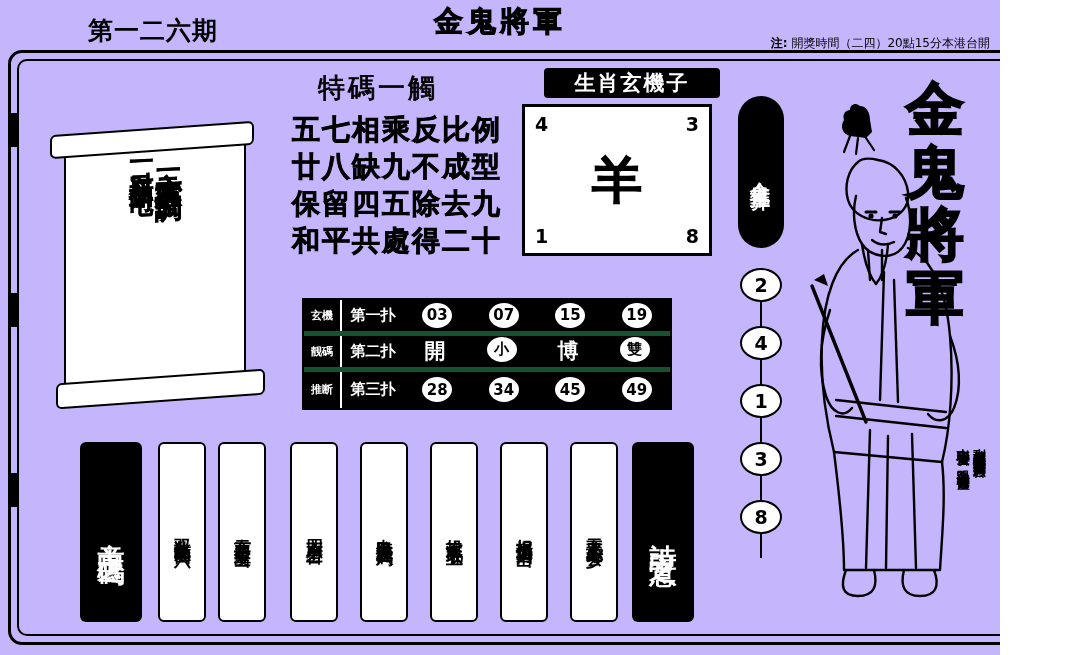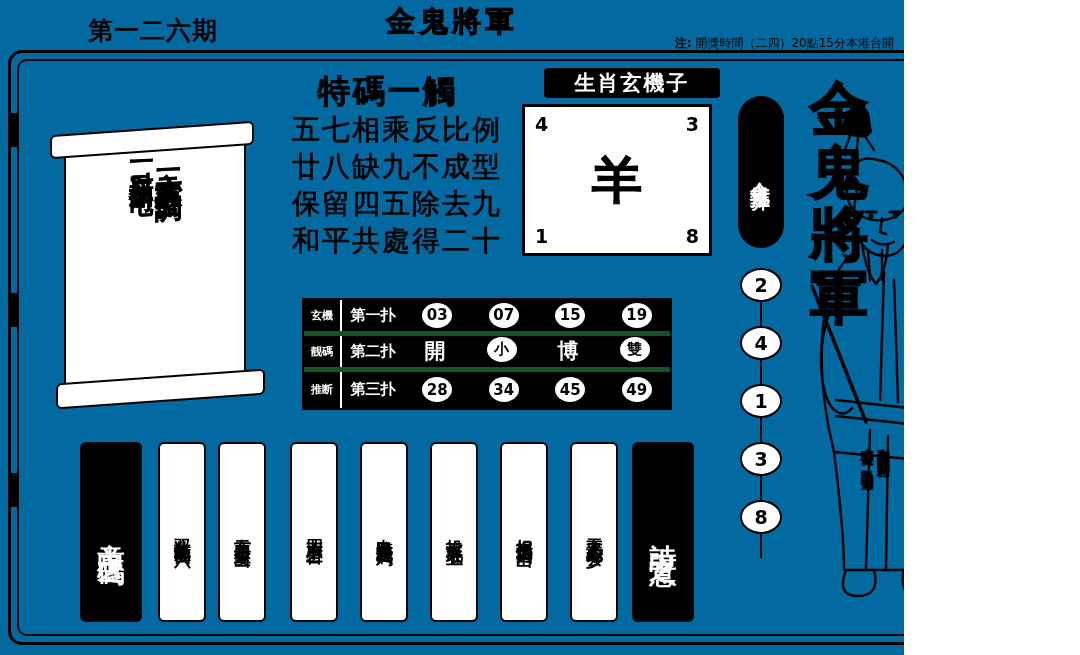--- a/index.html
+++ b/index.html
@@ -2,23 +2,23 @@
 <html><head>
 <meta charset="utf-8">
 <style>
   html, body {
     margin: 0;
     padding: 0;
     background: #ffffff;
   }
   .page {
     position: relative;
-    width: 904px;
+    width: 1000px;
     height: 655px;
-    background: #0369a1;
+    background: #c4b5fd;
     font-family: "DejaVu Sans", sans-serif;
     overflow: hidden;
   }
 
   
   .top-issue {
     position: absolute;
     left: 88px; top: 14px;
     font-size: 25px;
     font-weight: bold;
@@ -132,33 +132,33 @@
     letter-spacing: 4px;
     line-height: 1.0;
     -webkit-text-stroke: 0.6px #000;
   }
   .vcol.big { font-size: 27px; }
 
   
   .sec-title-2 {
     position: absolute;
     left: 318px; top: 70px;
-    font-size: 32px;
-    font-weight: bold;
+    font-size: 27px;
+    font-weight: normal;
     letter-spacing: 3px;
     -webkit-text-stroke: 0.8px #000;
   }
   .poem-lines {
     position: absolute;
     left: 292px; top: 112px;
     width: 236px;
   }
   .poem-line {
     font-size: 28px;
-    font-weight: normal;
+    font-weight: bold;
     letter-spacing: 2px;
     line-height: 1.32;
     white-space: nowrap;
     -webkit-text-stroke: 0.7px #000;
   }
 
   
   .xuanji-banner {
     position: absolute;
     left: 544px; top: 68px;

